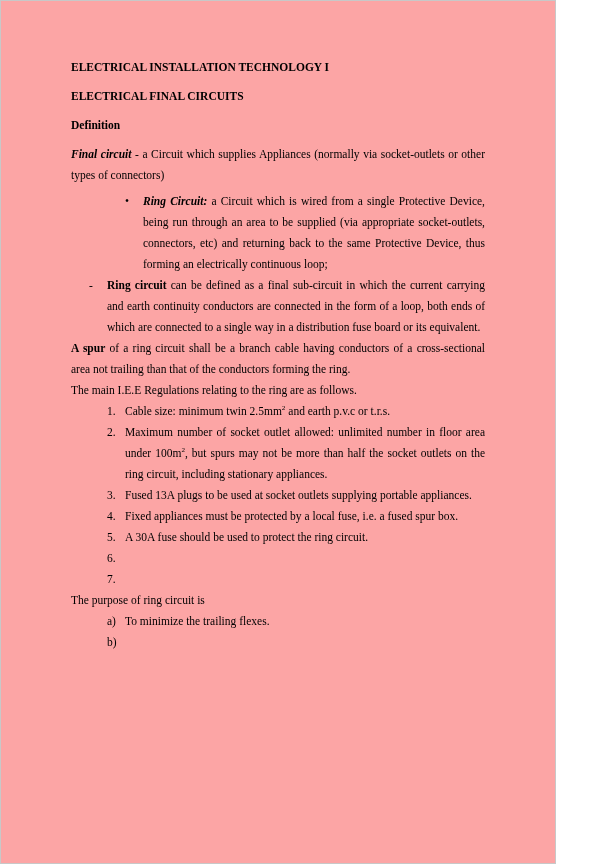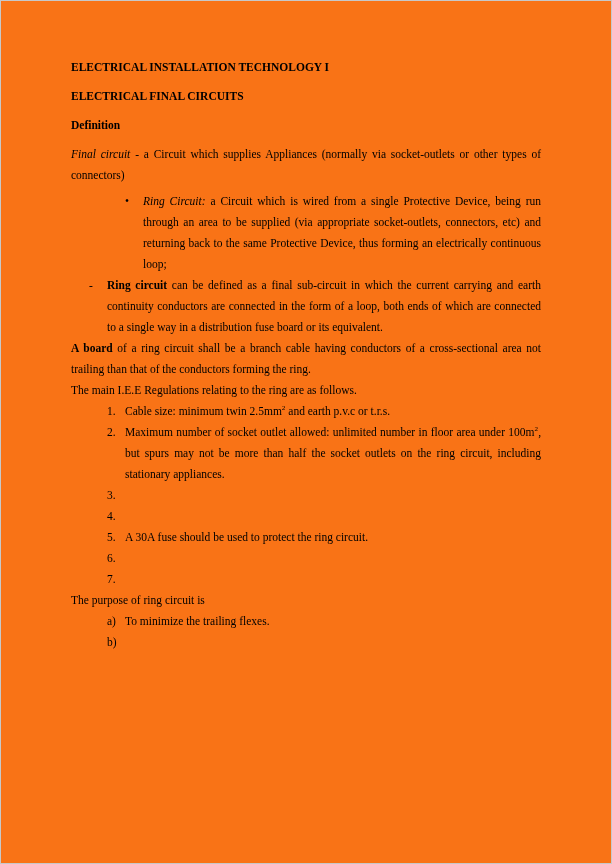--- a/index.html
+++ b/index.html
@@ -2,24 +2,24 @@
 <html><head>
 <meta charset="utf-8">
 <style>
   html, body {
     margin: 0;
     padding: 0;
     background: #ffffff;
   }
   .page {
     position: relative;
-    width: 612px;
+    width: 556px;
     height: 864px;
     box-sizing: border-box;
-    background: #f97316;
+    background: #fca5a5;
     border: 1px solid #c8c8c8;
     padding: 56px 70px 40px 70px;
     font-family: "Liberation Serif", "DejaVu Serif", serif;
     font-size: 11.5px;
     line-height: 21px;
     color: #000000;
     overflow: hidden;
   }
   .heading {
     font-weight: bold;
@@ -44,21 +44,21 @@
   .item-text {
     flex: 1;
     text-align: justify;
   }
   .indent-dash   { padding-left: 18px; }
   .indent-number { padding-left: 36px; }
   .indent-letter { padding-left: 36px; }
   .indent-bullet { padding-left: 54px; }
   .seg-b  { font-weight: bold; margin-top: 12px; }
   .seg-i  { font-style: italic; }
-  .seg-bi { font-weight: normal; font-style: italic; }
+  .seg-bi { font-weight: bold; font-style: italic; }
   sup {
     font-size: 0.62em;
     line-height: 0;
     vertical-align: super;
   }
 </style>
 </head>
 <body>
 
 <div class="page">
@@ -75,40 +75,42 @@
   <div class="list-item indent-bullet">
     <span class="marker">•</span>
     <span class="item-text"><span class="seg-bi">Ring Circuit:</span><span> a Circuit which is wired from a single Protective Device, being run through an area to be supplied (via appropriate socket-outlets, connectors, etc) and returning back to the same Protective Device, thus forming an electrically continuous loop;</span></span>
   </div>
 
   <div class="list-item indent-dash">
     <span class="marker">-</span>
     <span class="item-text"><span class="seg-b">Ring circuit</span><span> can be defined as a final sub-circuit in which the current carrying and earth continuity conductors are connected in the form of a loop, both ends of which are connected to a single way in a distribution fuse board or its equivalent.</span></span>
   </div>
 
-  <p class="para-tight"><span class="seg-b">A board</span><span> of a ring circuit shall be a branch cable having conductors of a cross-sectional area not trailing than that of the conductors forming the ring.</span></p>
+  <p class="para-tight"><span class="seg-b">A spur</span><span> of a ring circuit shall be a branch cable having conductors of a cross-sectional area not trailing than that of the conductors forming the ring.</span></p>
 
   <p class="para-tight">The main I.E.E Regulations relating to the ring are as follows.</p>
 
   <div class="list-item indent-number">
     <span class="marker">1.</span>
     <span class="item-text"><span>Cable size: minimum twin 2.5mm</span><sup>2</sup><span> and earth p.v.c or t.r.s.</span></span>
   </div>
 
   <div class="list-item indent-number">
     <span class="marker">2.</span>
     <span class="item-text"><span>Maximum number of socket outlet allowed: unlimited number in floor area under 100m</span><sup>2</sup><span>, but spurs may not be more than half the socket outlets on the ring circuit, including stationary appliances.</span></span>
   </div>
 
   <div class="list-item indent-number">
     <span class="marker">3.</span>
+    <span class="item-text"><span>Fused 13A plugs to be used at socket outlets supplying portable appliances.</span></span>
   </div>
 
   <div class="list-item indent-number">
     <span class="marker">4.</span>
+    <span class="item-text"><span>Fixed appliances must be protected by a local fuse, i.e. a fused spur box.</span></span>
   </div>
 
   <div class="list-item indent-number">
     <span class="marker">5.</span>
     <span class="item-text"><span>A 30A fuse should be used to protect the ring circuit.</span></span>
   </div>
 
   <div class="list-item indent-number">
     <span class="marker">6.</span>
   </div>

